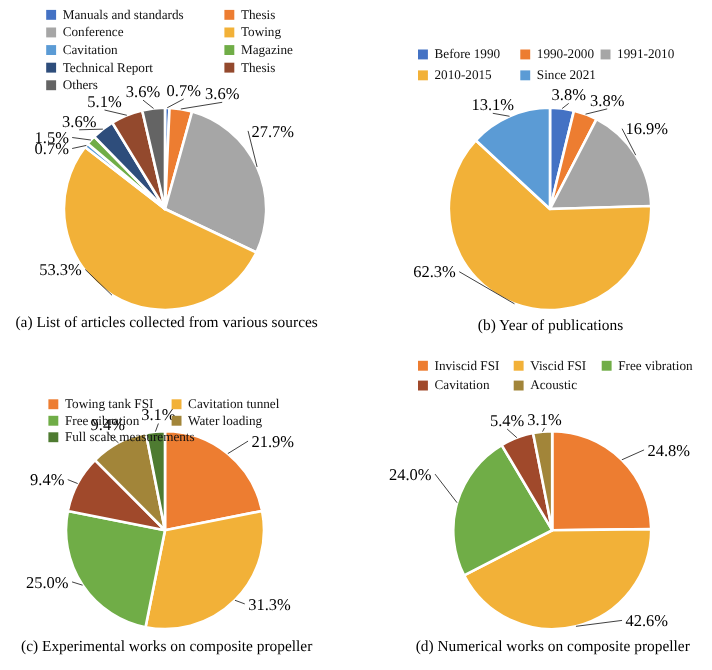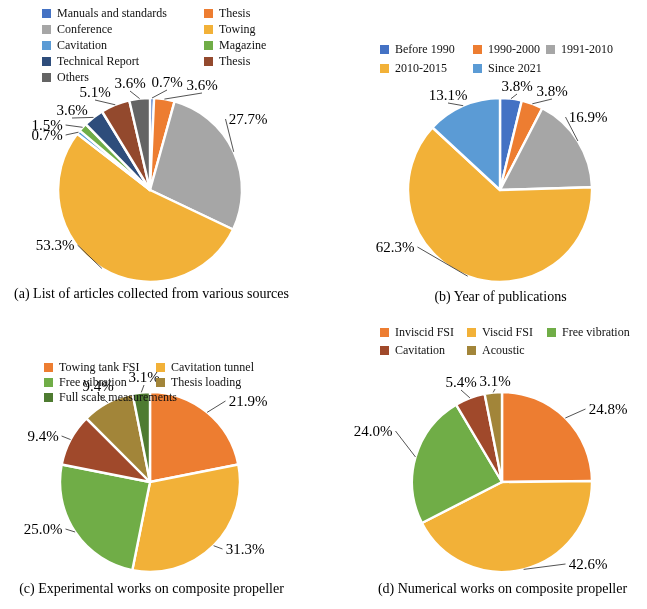--- a/index.html
+++ b/index.html
@@ -162,21 +162,21 @@
         <div class="legend-item">
           <span class="swatch" style="background: rgb(242, 177, 56);"></span>
           <span>Cavitation tunnel</span>
         </div>
         <div class="legend-item">
           <span class="swatch" style="background: rgb(112, 173, 71);"></span>
           <span>Free vibration</span>
         </div>
         <div class="legend-item">
           <span class="swatch" style="background: rgb(162, 133, 57);"></span>
-          <span>Thesis loading</span>
+          <span>Water loading</span>
         </div>
         <div class="legend-item">
           <span class="swatch" style="background: rgb(78, 123, 49);"></span>
           <span>Full scale measurements</span>
         </div>
       </div>
     <svg id="pie-2" width="323" height="304" viewBox="0 0 323 304">
         <path d="M 150 177 L 150 87 A 90 90 0 0 1 238.3 159.5 Z" fill="#ED7D31" class="slice"></path>
         <path d="M 150 177 L 238.3 159.5 A 90 90 0 0 1 132.3 265.2 Z" fill="#F2B138" class="slice"></path>
         <path d="M 150 177 L 132.3 265.2 A 90 90 0 0 1 61.7 159.5 Z" fill="#70AD47" class="slice"></path>

